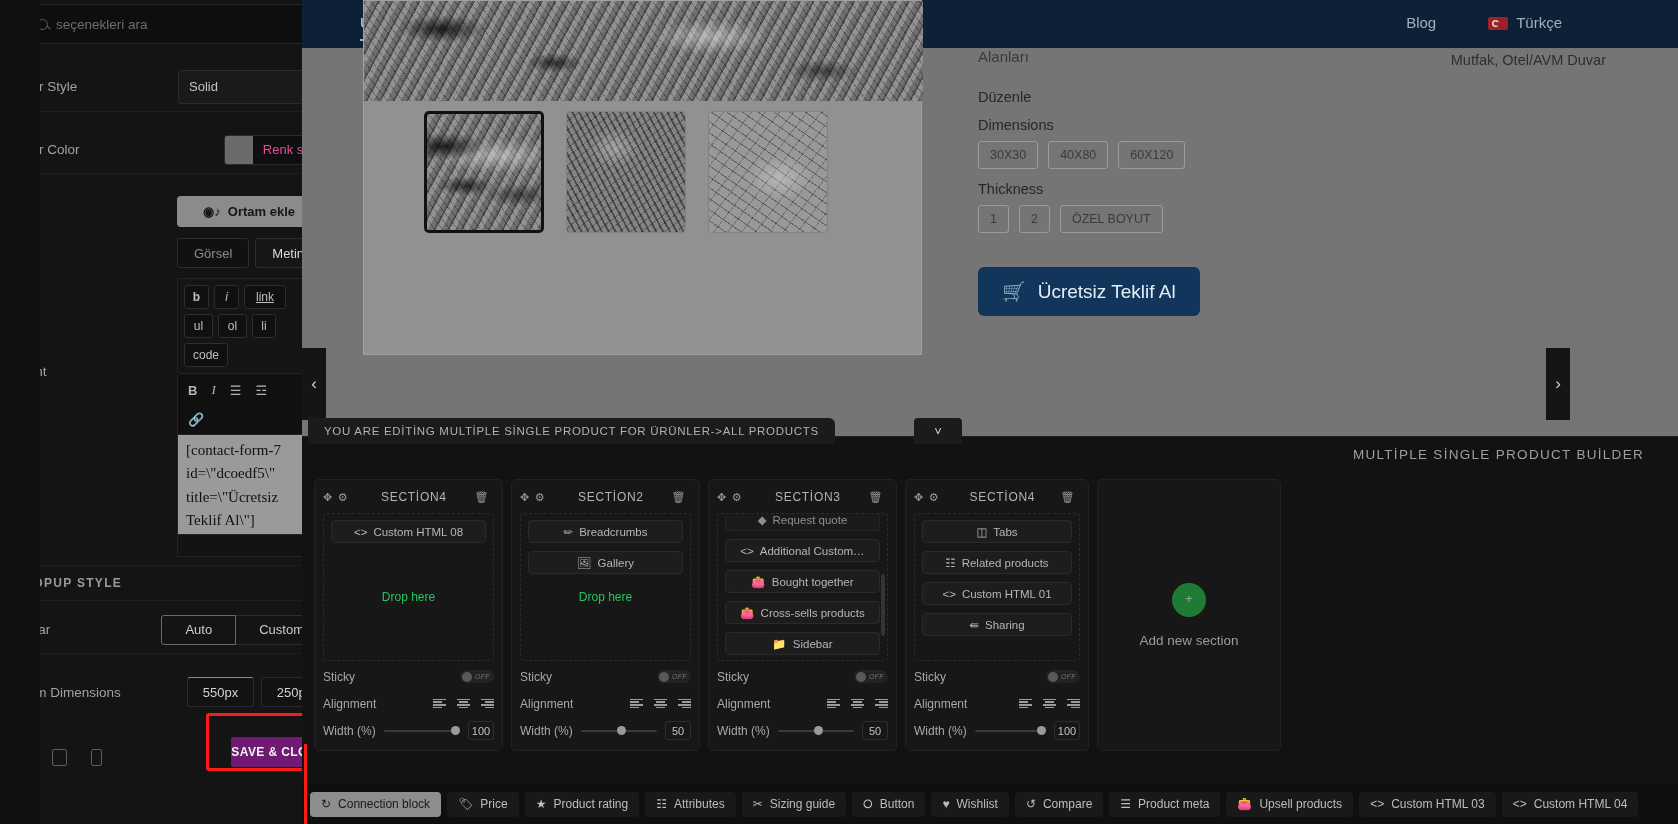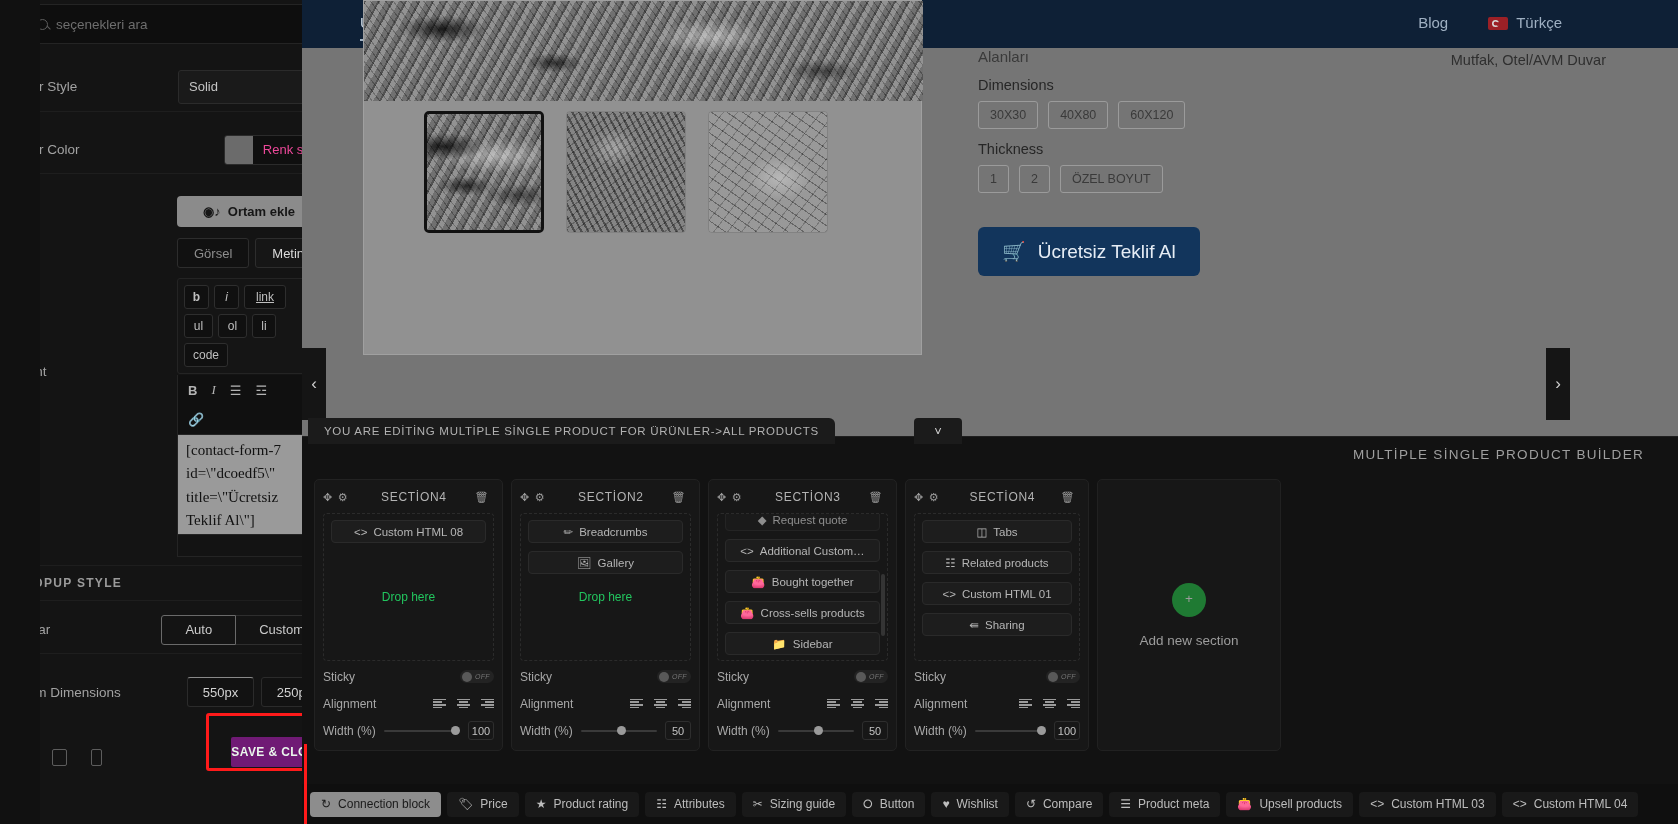--- a/index.html
+++ b/index.html
@@ -84,21 +84,21 @@
 
   
   .topnav{
     position:absolute;left:302px;top:0;width:1376px;height:48px;background:#0e2036;
     display:flex;align-items:center;color:#9fb0c2;font-size:15px;
   }
   .nav-left{display:flex;align-items:center;gap:42px;margin-left:58px;}
   .nav-item{position:relative;padding-bottom:4px;color:#9fb0c2;}
   .nav-item.active{color:#cfdbe6;}
   .nav-item.active::after{content:"";position:absolute;left:0;right:0;bottom:-6px;height:2px;background:#9fb0c2;}
-  .nav-right{margin-left:auto;display:flex;align-items:center;gap:40px;margin-right:116px;}
+  .nav-right{margin-left:auto;display:flex;align-items:center;gap:52px;margin-right:116px;}
   .tr-flag{width:20px;height:13px;background:#9c2026;border-radius:2px;position:relative;display:inline-block;margin-right:8px;vertical-align:middle;}
   .tr-flag::before{content:"";position:absolute;left:4px;top:3px;width:7px;height:7px;border-radius:50%;background:#9c2026;box-shadow:inset 0 0 0 1.6px #d8d8d8;}
   .tr-flag::after{content:"";position:absolute;left:8px;top:4.5px;width:4px;height:4px;border-radius:50%;background:#9c2026;}
 
   
   .preview{
     position:absolute;left:302px;top:48px;width:1376px;height:388px;background:#757575;
   }
   .gallery-card{
     position:absolute;left:61px;top:-48px;width:559px;height:355px;background:#919191;
@@ -375,20 +375,21 @@
             <div class="marble v2"></div>
           </div>
         <div class="thumb">
             <div class="marble v3"></div>
           </div>
       </div>
     </div>
 
     <div class="info">
       <h4>Alanları</h4>
+      <div class="lbl" style="margin-top:24px;">Düzenle</div>
 
       <div class="lbl">Dimensions</div>
       <div class="pill-row">
         <span class="pill"><span>30X30</span></span>
         <span class="pill"><span>40X80</span></span>
         <span class="pill"><span>60X120</span></span>
       </div>
 
       <div class="lbl">Thickness</div>
       <div class="pill-row">

